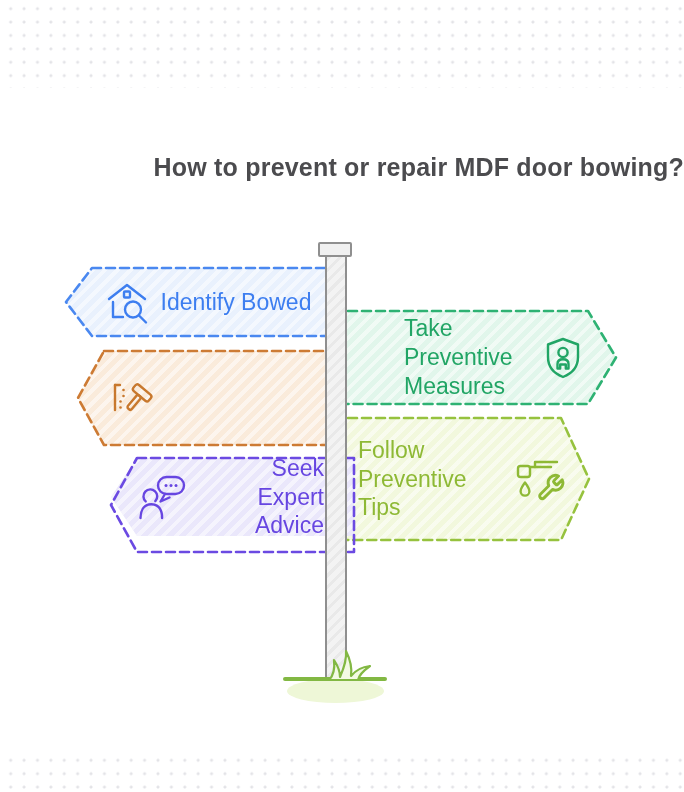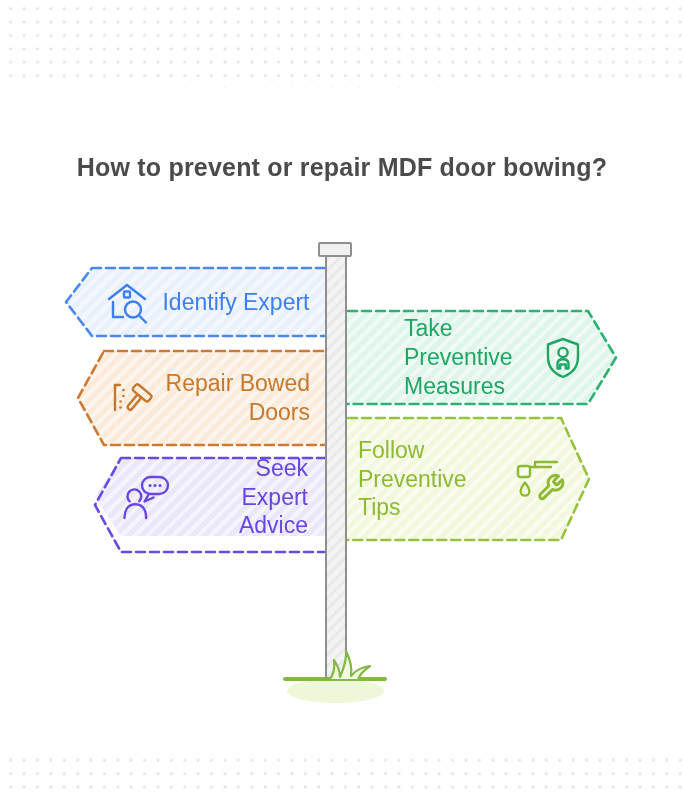--- a/index.html
+++ b/index.html
@@ -8,21 +8,21 @@
     background:#ffffff;font-family:"Liberation Sans",sans-serif;
   }
   .dots{
     position:absolute;left:0;right:0;z-index:0;
     background-image:radial-gradient(circle,#e3e3e7 1.4px,transparent 1.6px);
     background-size:13.4px 13.4px;
   }
   .dots.top{top:0;height:88px;background-position:4px 2px;}
   .dots.bottom{top:758px;height:34px;background-position:4px 9px;}
   .title{
-    position:absolute;top:153px;left:0;width:684px;text-align:center;
+    position:absolute;top:153px;left:0;width:684px;text-align:right;
     font-size:25px;font-weight:700;color:#4b4b4e;letter-spacing:.2px;z-index:1;
   }
   
   .sign{position:absolute;z-index:2;}
   .sign-bg{
     position:absolute;inset:0;
   }
   .sign.left .sign-bg{clip-path:polygon(26px 0%,100% 0%,100% 100%,26px 100%,0% 50%);}
   .sign.right .sign-bg{clip-path:polygon(0% 0%,calc(100% - 28px) 0%,100% 50%,calc(100% - 28px) 100%,0% 100%);}
   .sign-bg{
@@ -53,21 +53,21 @@
   #sign-1 .sign-content{padding:0 30px 0 26px;}
   #sign-1 .sign-label{max-width:200px;margin-left:44px;}
   #sign-1 .sign-icon{margin-left:auto;}
   #sign-2{left:78px;top:351px;width:260px;height:94px;}
   #sign-2 .sign-content{padding:0 28px 0 26px;}
   #sign-2 .sign-label{margin-left:auto;max-width:165px;text-align:right;}
   #sign-3{left:334px;top:418px;width:255px;height:122px;}
   #sign-3 .sign-content{padding:0 22px 0 24px;}
   #sign-3 .sign-label{max-width:145px;}
   #sign-3 .sign-icon{margin-left:auto;}
-  #sign-4{left:95px;top:458px;width:243px;height:78px;}
+  #sign-4{left:111px;top:458px;width:243px;height:78px;}
   #sign-4 .sign-content{padding:0 30px 0 24px;}
   #sign-4 .sign-label{margin-left:auto;max-width:135px;text-align:right;}
   
   .pole-cap{
     position:absolute;left:318px;top:242px;width:34px;height:15px;z-index:3;
     background:#f0f0f0;border:2px solid #8f8f8f;border-radius:2px;box-sizing:border-box;
   }
   .pole-body{
     position:absolute;left:325px;top:255px;width:22px;height:425px;z-index:3;
     background-color:#f3f3f3;
@@ -103,21 +103,21 @@
     <div class="sign-content">
       <span class="sign-icon">
         <svg width="50" height="50" viewBox="0 0 50 50">
           <path d="M7 22 L25 8 L43 22"></path>
           <rect x="22" y="14.5" width="6" height="6" rx="1"></rect>
           <path d="M11 25 V40 H21"></path>
           <circle cx="31" cy="32.5" r="8"></circle>
           <path d="M37 38.5 L44 45.5"></path>
         </svg>
       </span>
-      <span class="sign-label">Identify Expert</span>
+      <span class="sign-label">Identify Bowed</span>
     </div>
   </div>
 
   <div class="sign right" id="sign-1" style="--c: #21a565; --b: #2eb273; --f: #e1f6eb;">
     <div class="sign-bg"></div>
     <svg class="sign-outline" width="288" height="99" viewBox="0 0 288 99">
       <polygon points="3,3 257,3 285,49.5 257,96 3,96"></polygon>
     </svg>
     <div class="sign-content">
       <span class="sign-label">Take Preventive Measures</span>
@@ -144,21 +144,20 @@
           <circle class="dot" cx="19.5" cy="18" r="1.3"></circle>
           <circle class="dot" cx="19.5" cy="24" r="1.3"></circle>
           <circle class="dot" cx="16.5" cy="29.5" r="1.3"></circle>
           <circle class="dot" cx="16.5" cy="35.5" r="1.3"></circle>
           <g transform="translate(33,27) rotate(40)">
             <rect x="-10" y="-12" width="20" height="8" rx="2.5"></rect>
             <rect x="-2.5" y="-4" width="5" height="17" rx="2"></rect>
           </g>
         </svg>
       </span>
-      <span class="sign-label">Repair Bowed Doors</span>
     </div>
   </div>
 
   <div class="sign right" id="sign-3" style="--c: #8eb935; --b: #96c23e; --f: #f2f8dd;">
     <div class="sign-bg"></div>
     <svg class="sign-outline" width="261" height="128" viewBox="0 0 261 128">
       <polygon points="3,3 230,3 258,64 230,125 3,125"></polygon>
     </svg>
     <div class="sign-content">
       <span class="sign-label">Follow Preventive Tips</span>

